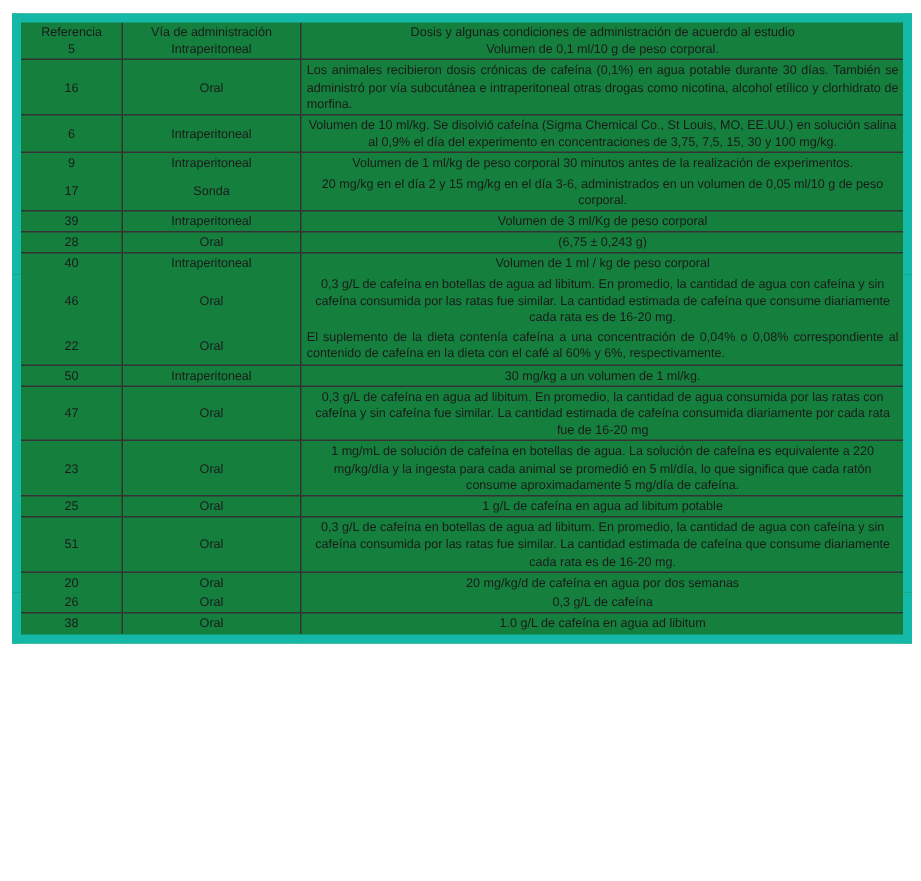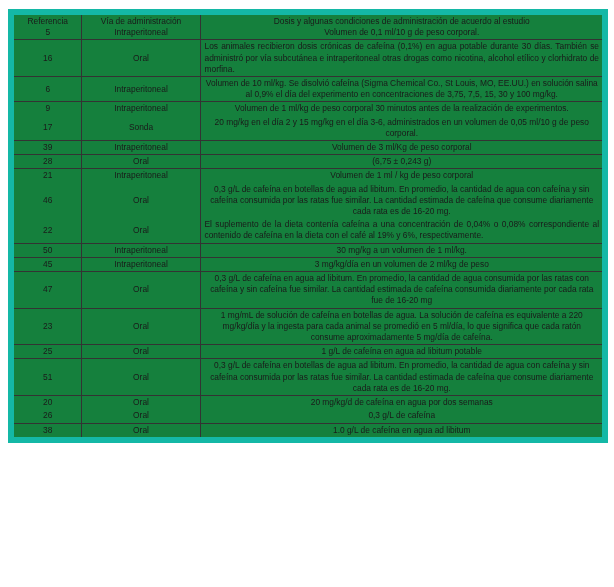--- a/index.html
+++ b/index.html
@@ -134,50 +134,45 @@
           <td class="col-dosis">Volumen de 3 ml/Kg de peso corporal</td>
         </tr>
 
         <tr class="rule-below">
           <td class="col-ref">28</td>
           <td class="col-via">Oral</td>
           <td class="col-dosis">(6,75 ± 0,243 g)</td>
         </tr>
 
         <tr>
-          <td class="col-ref">21</td>
+          <td class="col-ref">40</td>
           <td class="col-via">Intraperitoneal</td>
           <td class="col-dosis">Volumen de 1 ml / kg de peso corporal</td>
         </tr>
 
 
 
         <tr>
           <td class="col-ref">46</td>
           <td class="col-via">Oral</td>
           <td class="col-dosis">0,3 g/L de cafeína en botellas de agua ad libitum. En promedio, la cantidad de agua con cafeína y sin cafeína consumida por las ratas fue similar. La cantidad estimada de cafeína que consume diariamente cada rata es de 16-20 mg.</td>
         </tr>
 
         <tr class="rule-below">
           <td class="col-ref">22</td>
           <td class="col-via">Oral</td>
-          <td class="col-dosis justify">El suplemento de la dieta contenía cafeína a una concentración de 0,04% o 0,08% correspondiente al contenido de cafeína en la dieta con el café al 19% y 6%, respectivamente.</td>
+          <td class="col-dosis justify">El suplemento de la dieta contenía cafeína a una concentración de 0,04% o 0,08% correspondiente al contenido de cafeína en la dieta con el café al 60% y 6%, respectivamente.</td>
         </tr>
 
         <tr class="rule-below">
           <td class="col-ref">50</td>
           <td class="col-via">Intraperitoneal</td>
           <td class="col-dosis">30 mg/kg a un volumen de 1 ml/kg.</td>
         </tr>
 
-        <tr class="rule-below">
-          <td class="col-ref">45</td>
-          <td class="col-via">Intraperitoneal</td>
-          <td class="col-dosis">3 mg/kg/día en un volumen de 2 ml/kg de peso</td>
-        </tr>
 
         <tr class="rule-below">
           <td class="col-ref">47</td>
           <td class="col-via">Oral</td>
           <td class="col-dosis">0,3 g/L de cafeína en agua ad libitum. En promedio, la cantidad de agua consumida por las ratas con cafeína y sin cafeína fue similar. La cantidad estimada de cafeína consumida diariamente por cada rata fue de 16-20 mg</td>
         </tr>
 
         <tr class="rule-below">
           <td class="col-ref">23</td>
           <td class="col-via">Oral</td>

